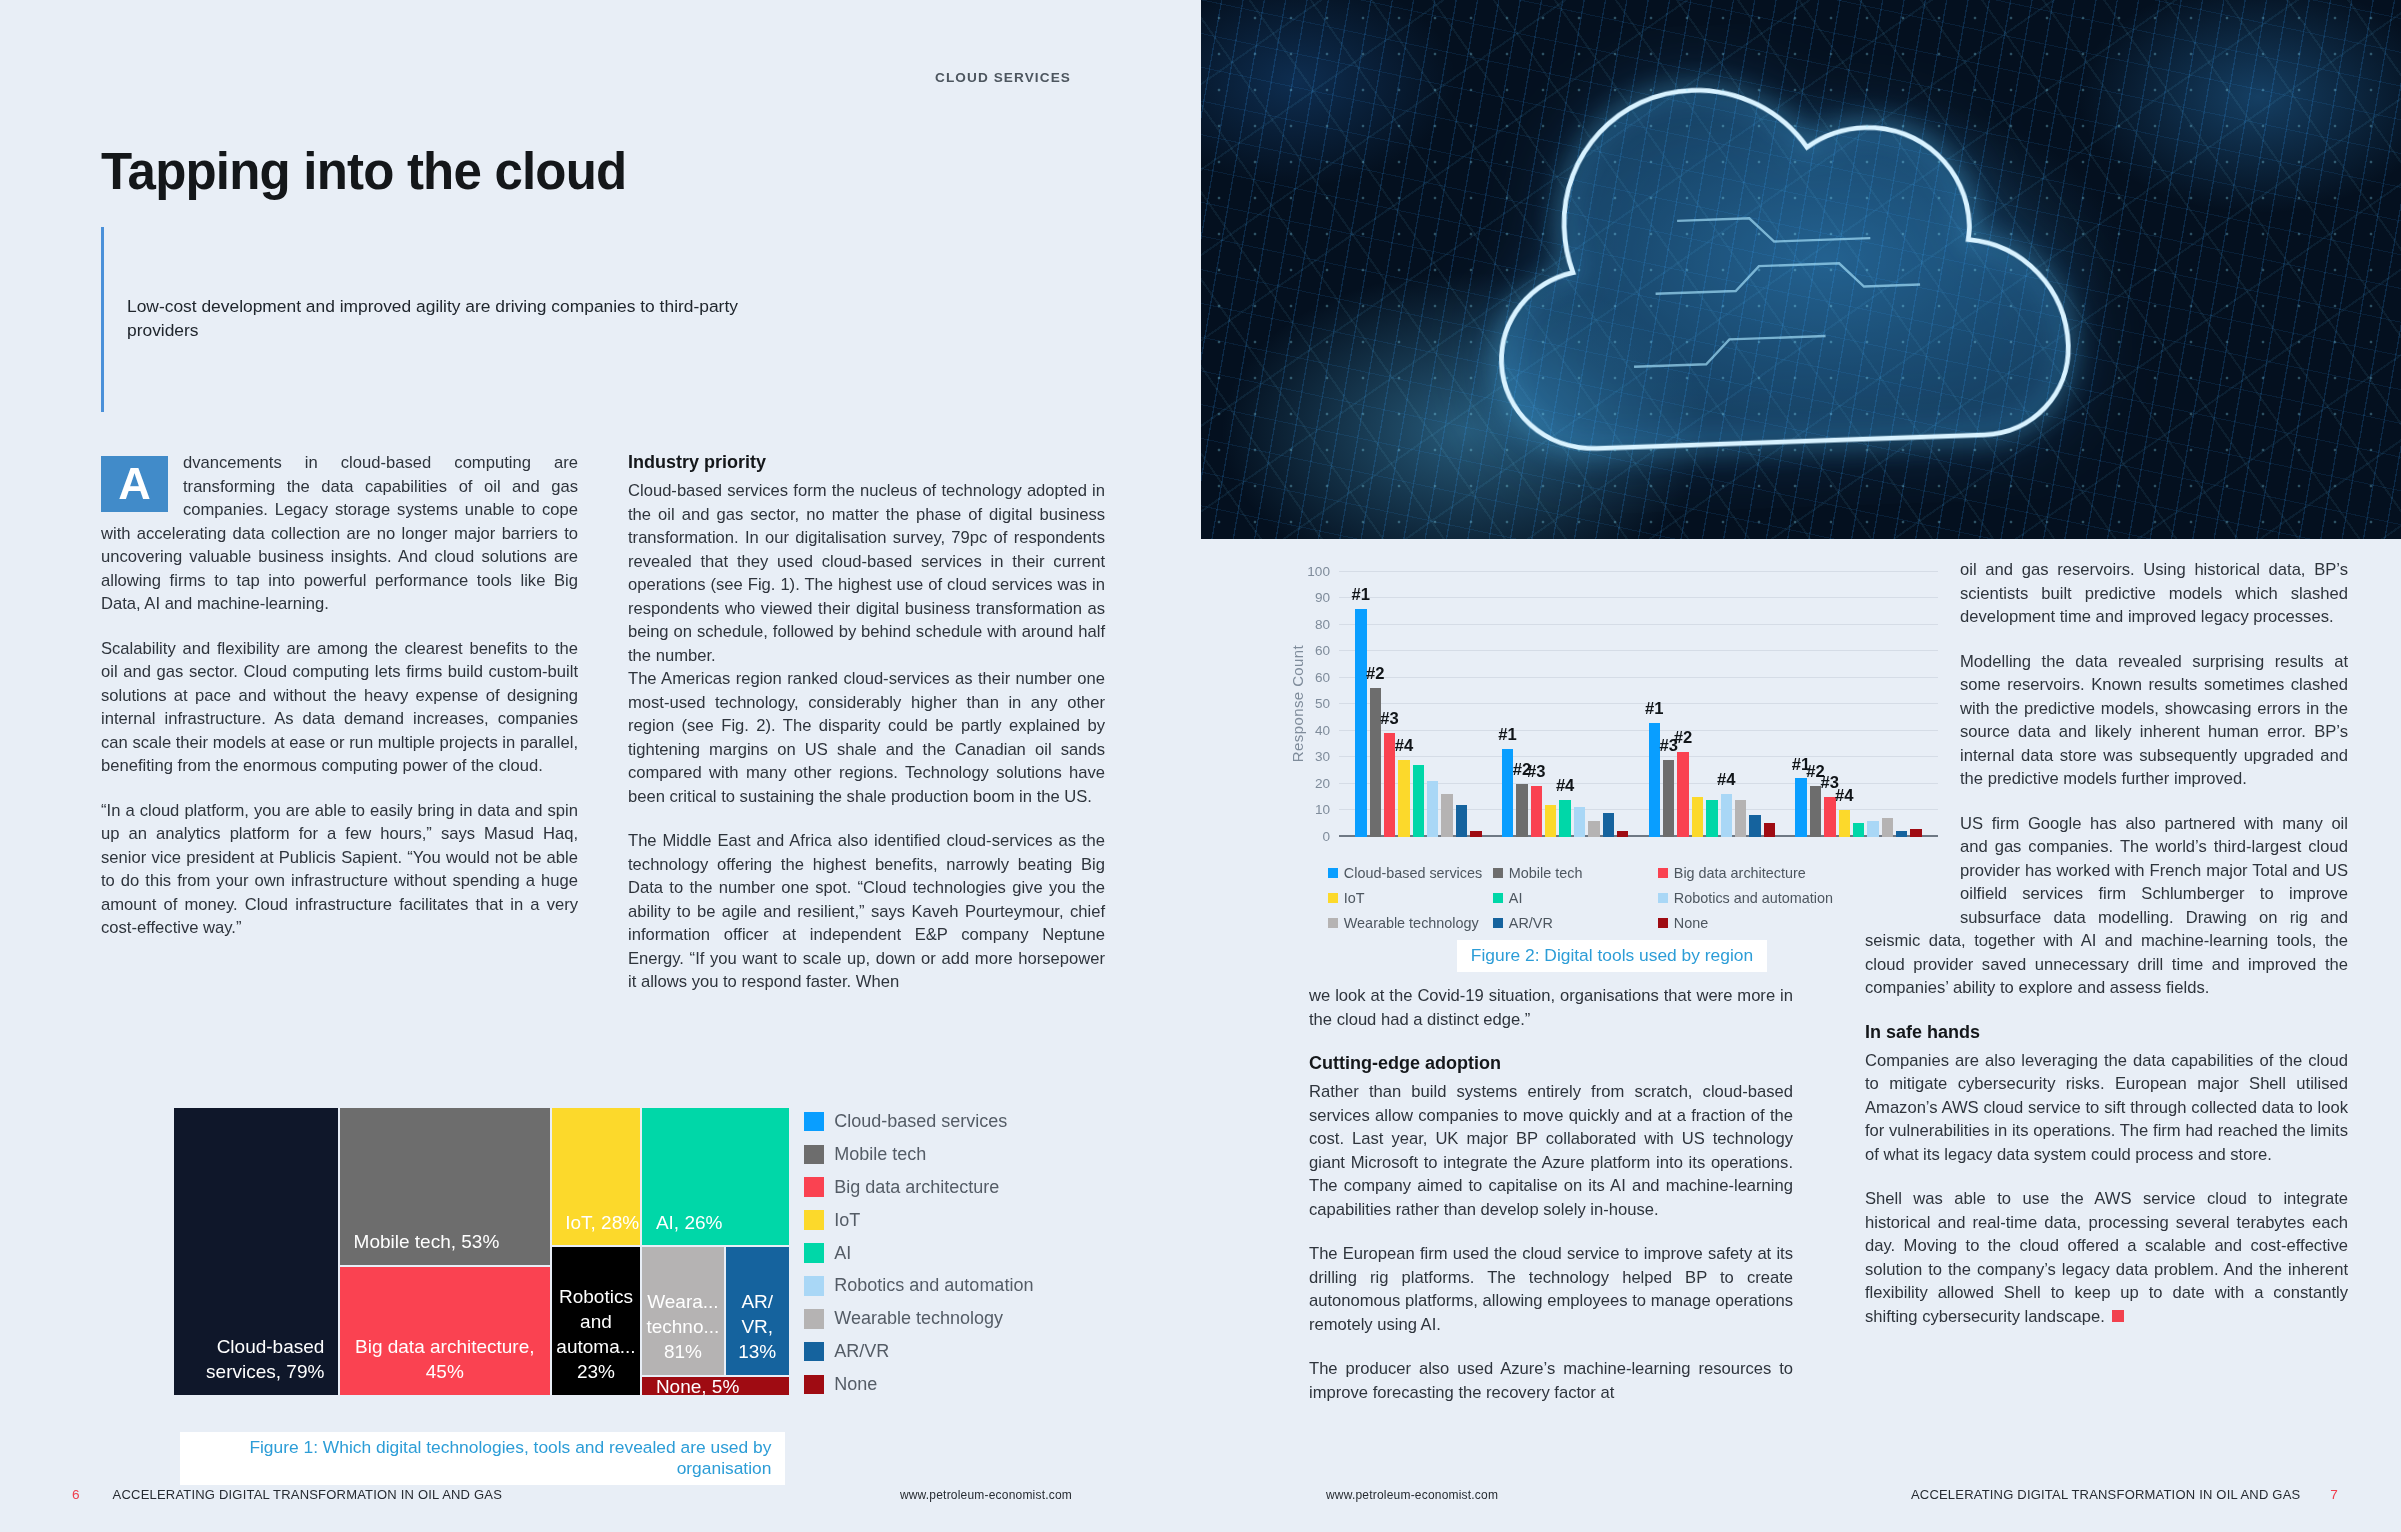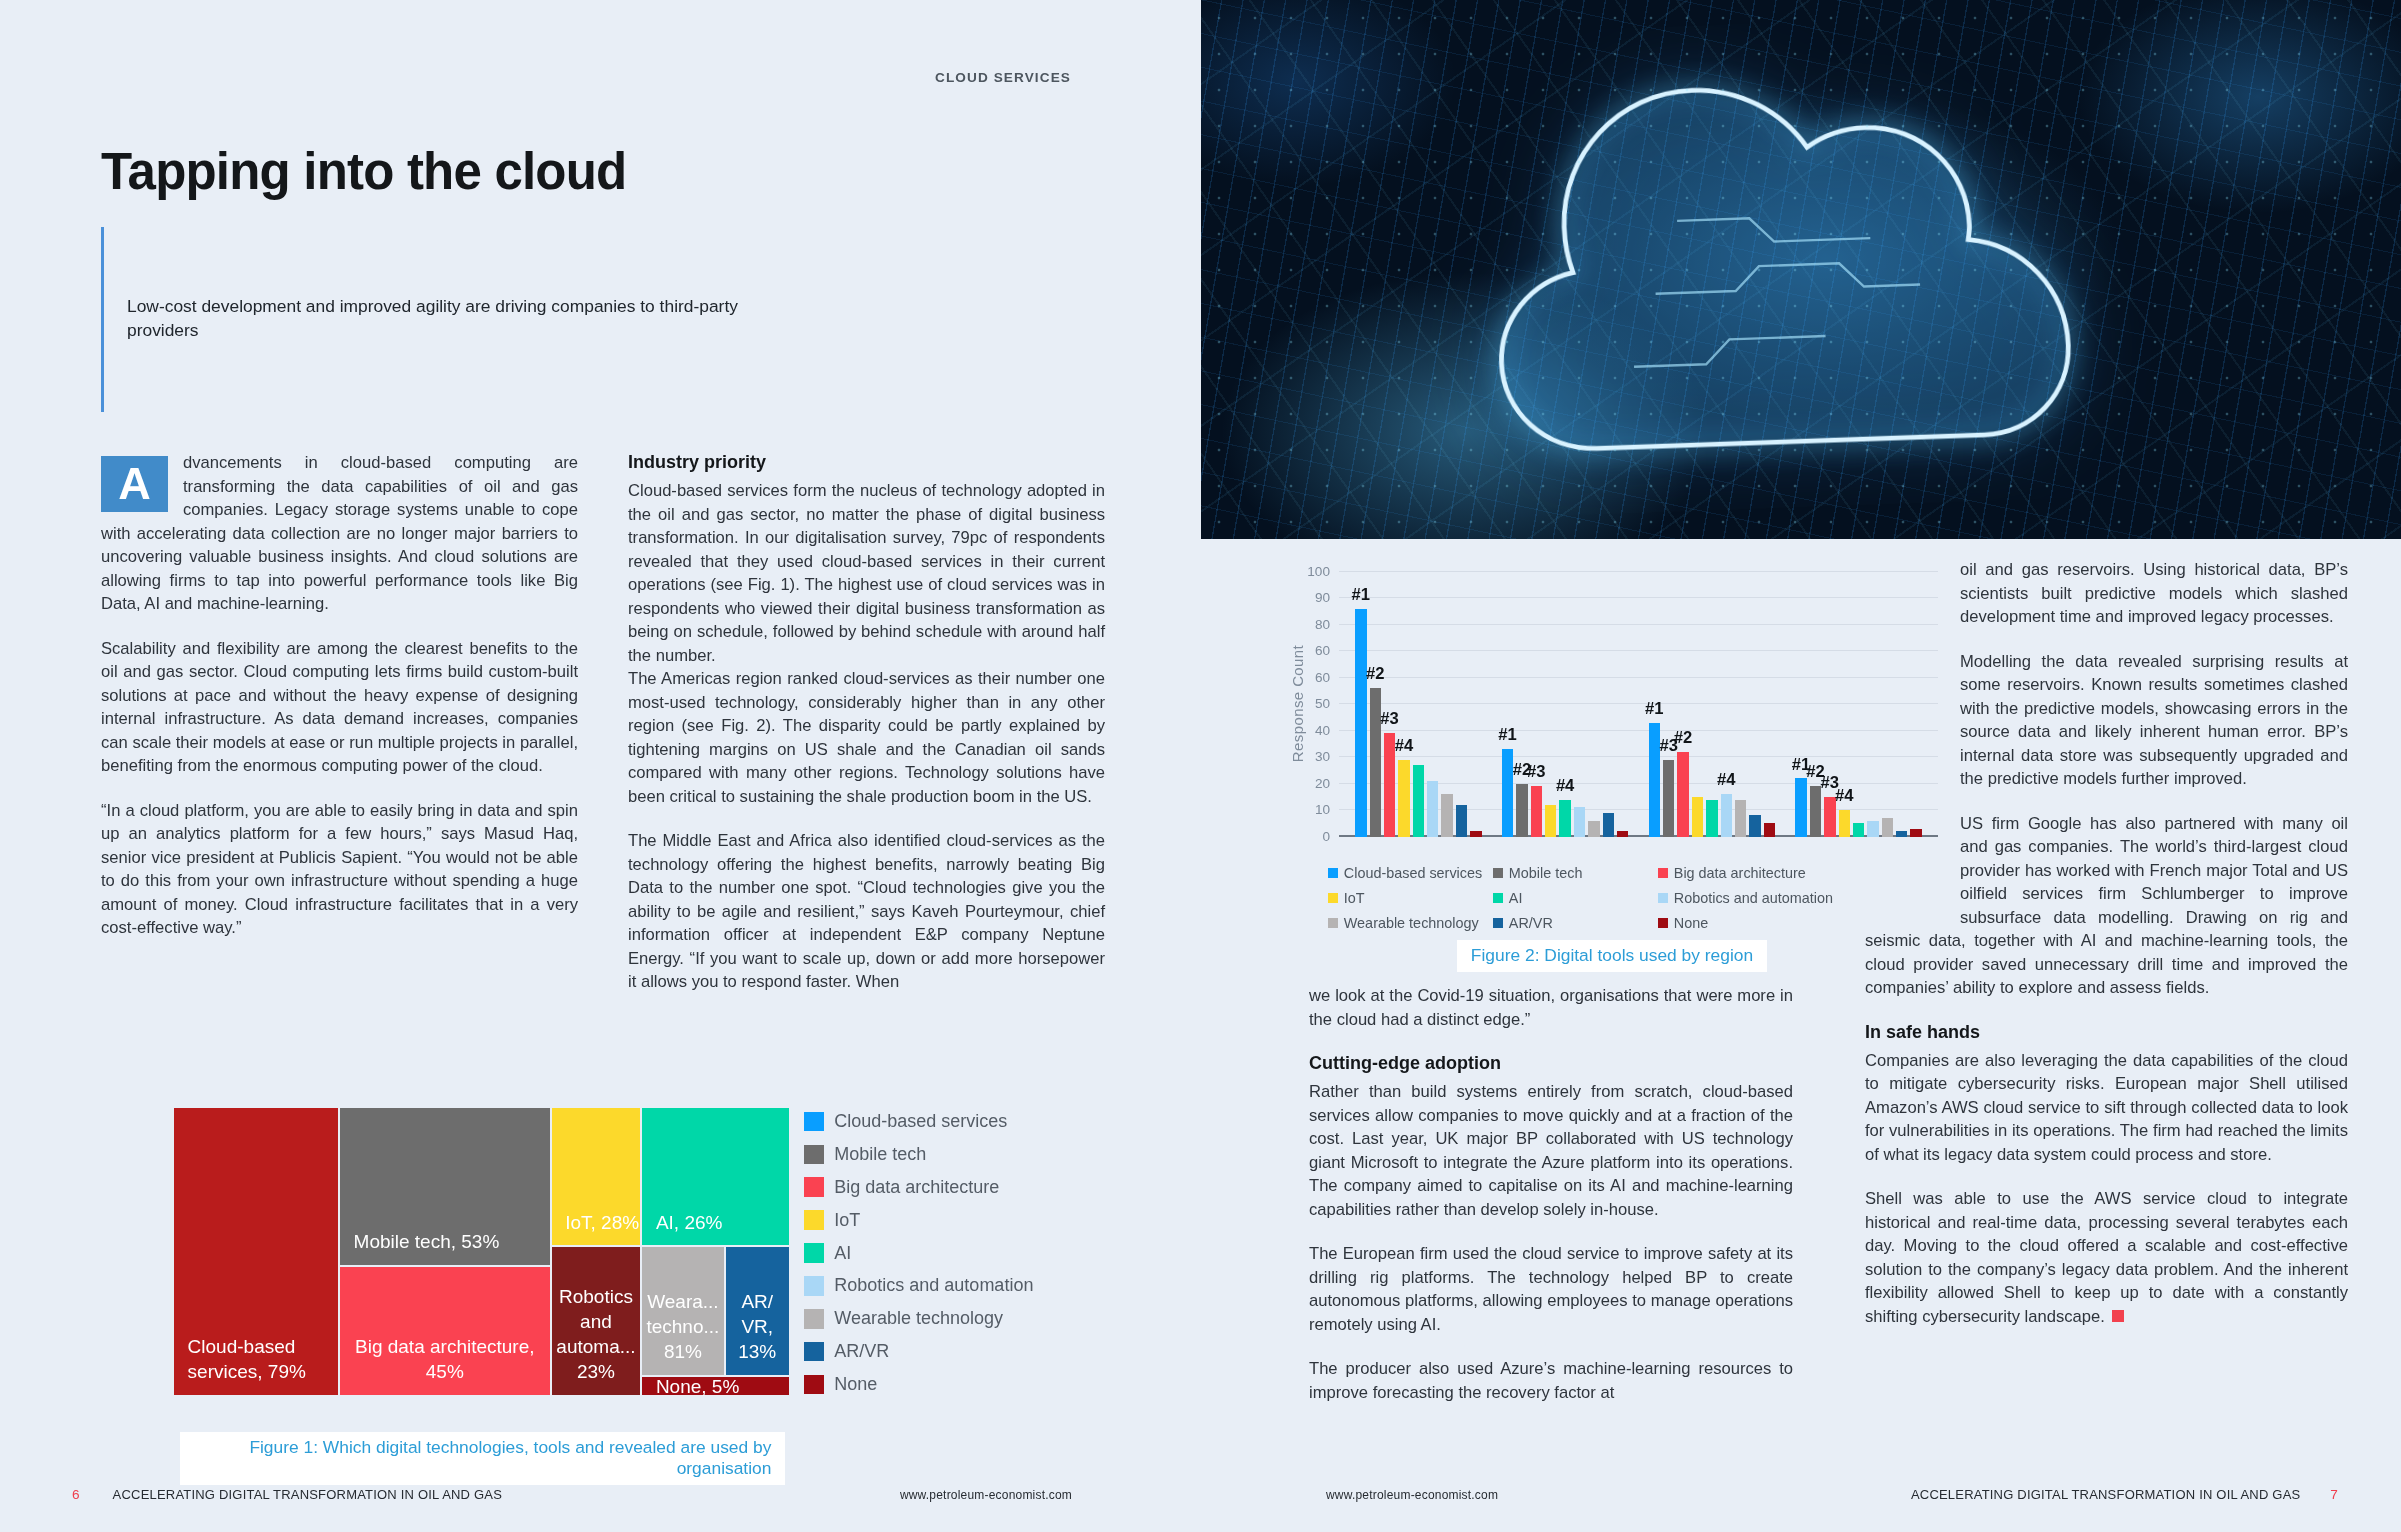--- a/index.html
+++ b/index.html
@@ -159,37 +159,37 @@
 
   <div class="bodycol" id="col2">
     <h3 class="sec-head">Industry priority</h3>
     <p class="tight">Cloud-based services form the nucleus of technology adopted in the oil and gas sector, no matter the phase of digital business transformation. In our digitalisation survey, 79pc of respondents revealed that they used cloud-based services in their current operations (see Fig. 1). The highest use of cloud services was in respondents who viewed their digital business transformation as being on schedule, followed by behind schedule with around half the number.</p>
     <p>The Americas region ranked cloud-services as their number one most-used technology, considerably higher than in any other region (see Fig. 2). The disparity could be partly explained by tightening margins on US shale and the Canadian oil sands compared with many other regions. Technology solutions have been critical to sustaining the shale production boom in the US.</p>
     <p>The Middle East and Africa also identified cloud-services as the technology offering the highest benefits, narrowly beating Big Data to the number one spot. “Cloud technologies give you the ability to be agile and resilient,” says Kaveh Pourteymour, chief information officer at independent E&amp;P company Neptune Energy. “If you want to scale up, down or add more horsepower it allows you to respond faster. When</p>
   </div>
 
   <div class="fig1">
     <div class="tm-col" style="width:26.9%">
-      <div class="tm-block" style="height: 100%; background: #b91c1c;">
+      <div class="tm-block" style="height: 100%; background: #0f172a; text-align: right;">
         <span class="tm-label lb-bl" style="right:13.6px">Cloud-based services, 79%</span>
       </div>
     </div>
     <div class="tm-col" style="width:34.3%">
       <div class="tm-block" style="height: 55%; background: rgb(109, 109, 109);">
         <span class="tm-label lb-bl">Mobile tech, 53%</span>
       </div>
       <div class="tm-block" style="height: 45%; background: rgb(250, 66, 81);">
         <span class="tm-label lb-cb">Big data architecture, 45%</span>
       </div>
     </div>
     <div class="tm-col" style="width:14.7%">
       <div class="tm-block" style="height: 48.2%; background: rgb(252, 217, 43);">
         <span class="tm-label lb-bl">IoT, 28%</span>
       </div>
-      <div class="tm-block" style="height: 51.8%; background: #7f1d1d;">
+      <div class="tm-block" style="height: 51.8%; background: #000000;">
         <span class="tm-label lb-cb" style="padding:0 4.5px">Robotics and automa... 23%</span>
       </div>
     </div>
     <div class="tm-col" style="width:24.1%">
       <div class="tm-block" style="height: 48.2%; background: rgb(0, 215, 168);">
         <span class="tm-label lb-bl">AI, 26%</span>
       </div>
       <div class="tm-row" style="height:44.8%">
         <div class="tm-block" style="width: 56%; background: rgb(181, 179, 179);">
           <span class="tm-label lb-cb" style="padding:0 3px">Weara... techno... 81%</span>

